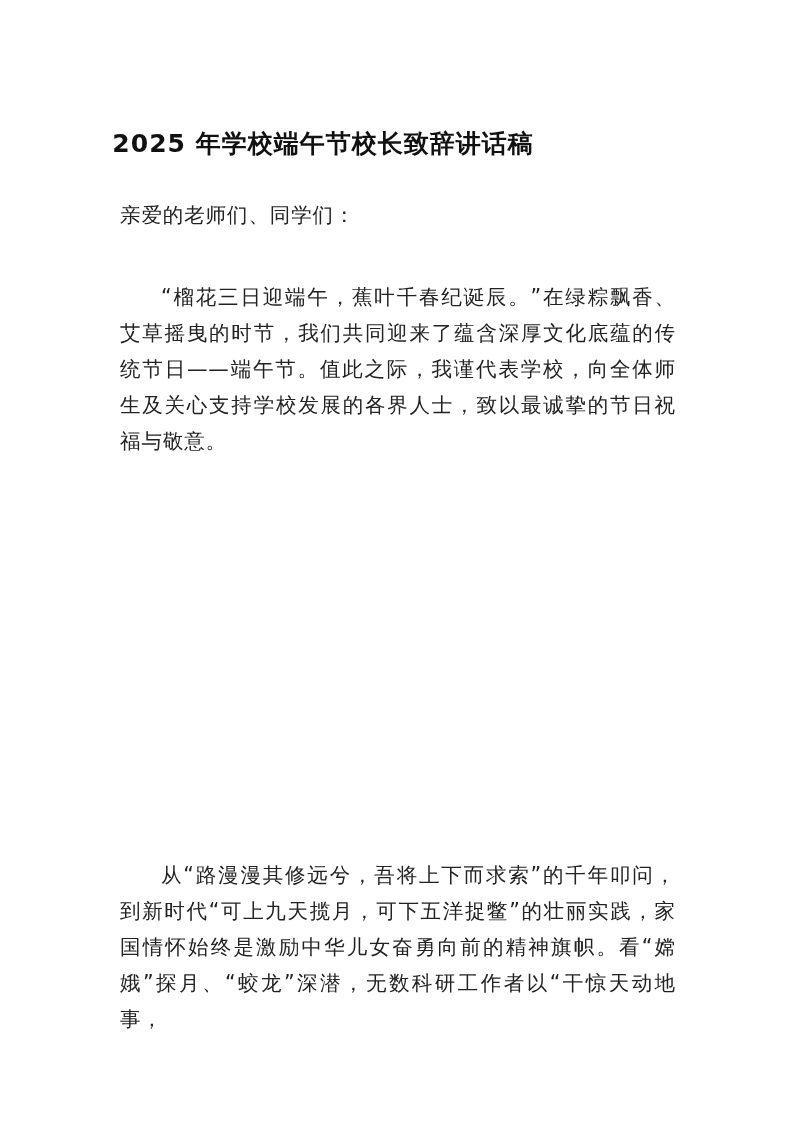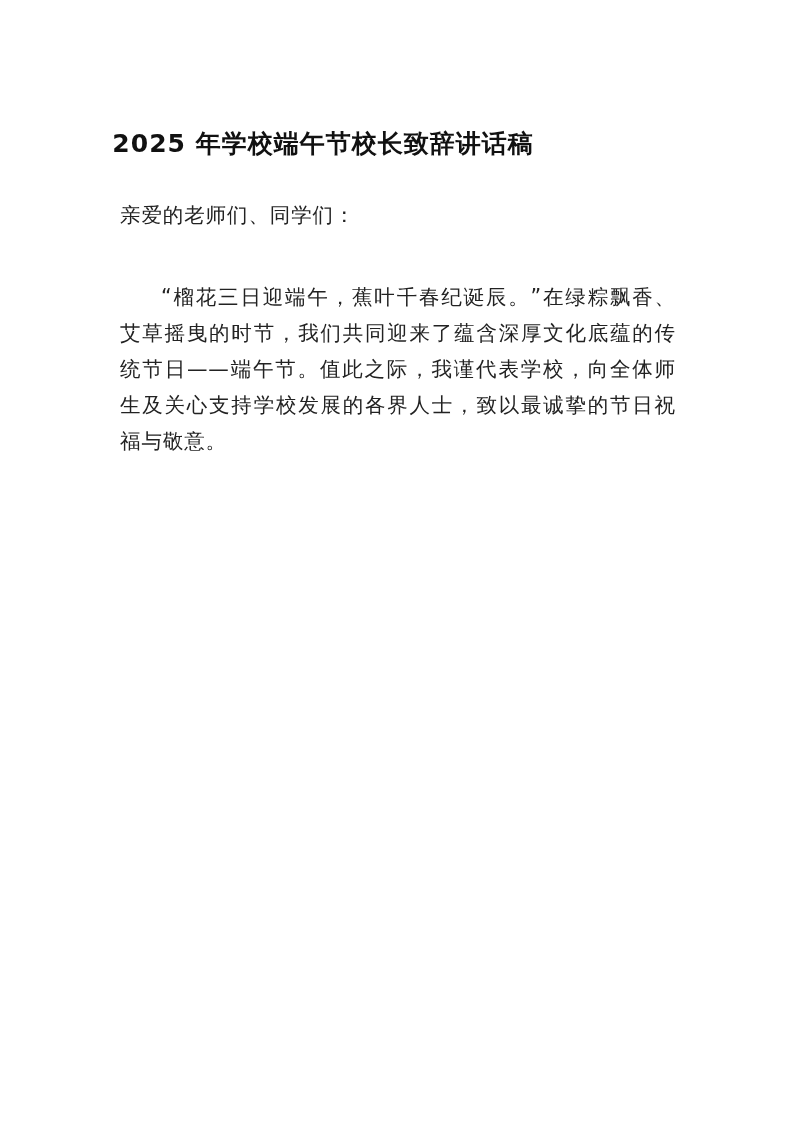--- a/index.html
+++ b/index.html
@@ -30,13 +30,16 @@
 <div class="page">
   <div class="title">2025 年学校端午节校长致辞讲话稿</div>
 
   <div class="body-text greeting">亲爱的老师们、同学们：</div>
 
   <div class="body-text p1">
     <p class="para">“榴花三日迎端午，蕉叶千春纪诞辰。”在绿粽飘香、艾草摇曳的时节，我们共同迎来了蕴含深厚文化底蕴的传统节日——端午节。值此之际，我谨代表学校，向全体师生及关心支持学校发展的各界人士，致以最诚挚的节日祝福与敬意。</p>
   </div>
 
 
+  <div class="body-text p3">
+    <p class="para">从“路漫漫其修远兮，吾将上下而求索”的千年叩问，到新时代“可上九天揽月，可下五洋捉鳖”的壮丽实践，家国情怀始终是激励中华儿女奋勇向前的精神旗帜。看“嫦娥”探月、“蛟龙”深潜，无数科研工作者以“干惊天动地事，</p>
+  </div>
 </div>
 
 </body></html>

